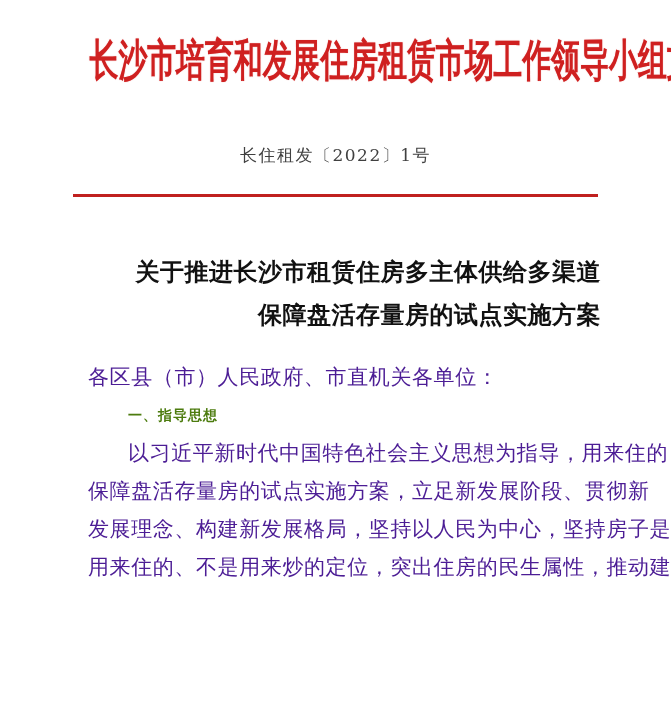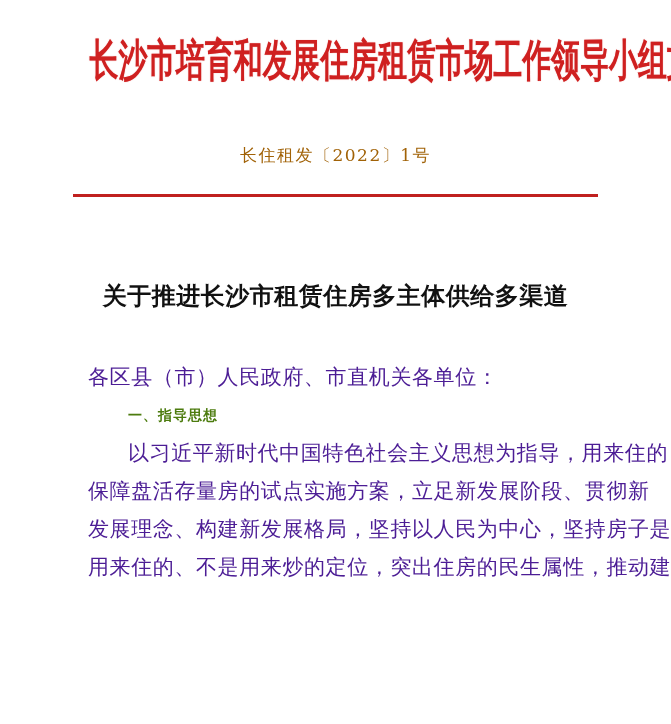--- a/index.html
+++ b/index.html
@@ -47,49 +47,48 @@
 
   
   .doc-number {
     position: absolute;
     top: 144px;
     left: 0;
     width: 671px;
     text-align: center;
     font-family: "DejaVu Serif", "Liberation Serif", serif;
     font-size: 17px;
-    color: #a16207;
+    color: #404040;
     letter-spacing: 1.5px;
     white-space: nowrap;
   }
 
   
   .red-rule {
     position: absolute;
     top: 194px;
     left: 73px;
     width: 525px;
     height: 3px;
     background: #c0201f;
   }
 
   
   .doc-title {
     position: absolute;
     top: 250px;
     left: 70px;
     width: 531px;
-    text-align: center;
+    text-align: right;
     font-family: "DejaVu Serif", "Liberation Serif", serif;
     font-weight: bold;
     font-size: 24px;
     line-height: 43px;
     color: #111111;
     letter-spacing: 0.5px;
-    margin-top: 24px;
   }
   .doc-title .tline {
     display: block;
     white-space: nowrap;
   }
 
   
   .body-block {
     position: absolute;
     top: 358px;
@@ -134,20 +133,21 @@
   <div class="masthead">
     <span class="masthead-title">长沙市培育和发展住房租赁市场工作领导小组文件</span>
   </div>
 
   <div class="doc-number">长住租发〔2022〕1号</div>
 
   <div class="red-rule"></div>
 
   <div class="doc-title">
     <span class="tline">关于推进长沙市租赁住房多主体供给多渠道</span>
+    <span class="tline">保障盘活存量房的试点实施方案</span>
   </div>
 
   <div class="body-block">
 
     <p class="para">
       <span class="bline">各区县（市）人民政府、市直机关各单位：</span>
     </p>
 
 
     <p class="section-heading">一、指导思想</p>

